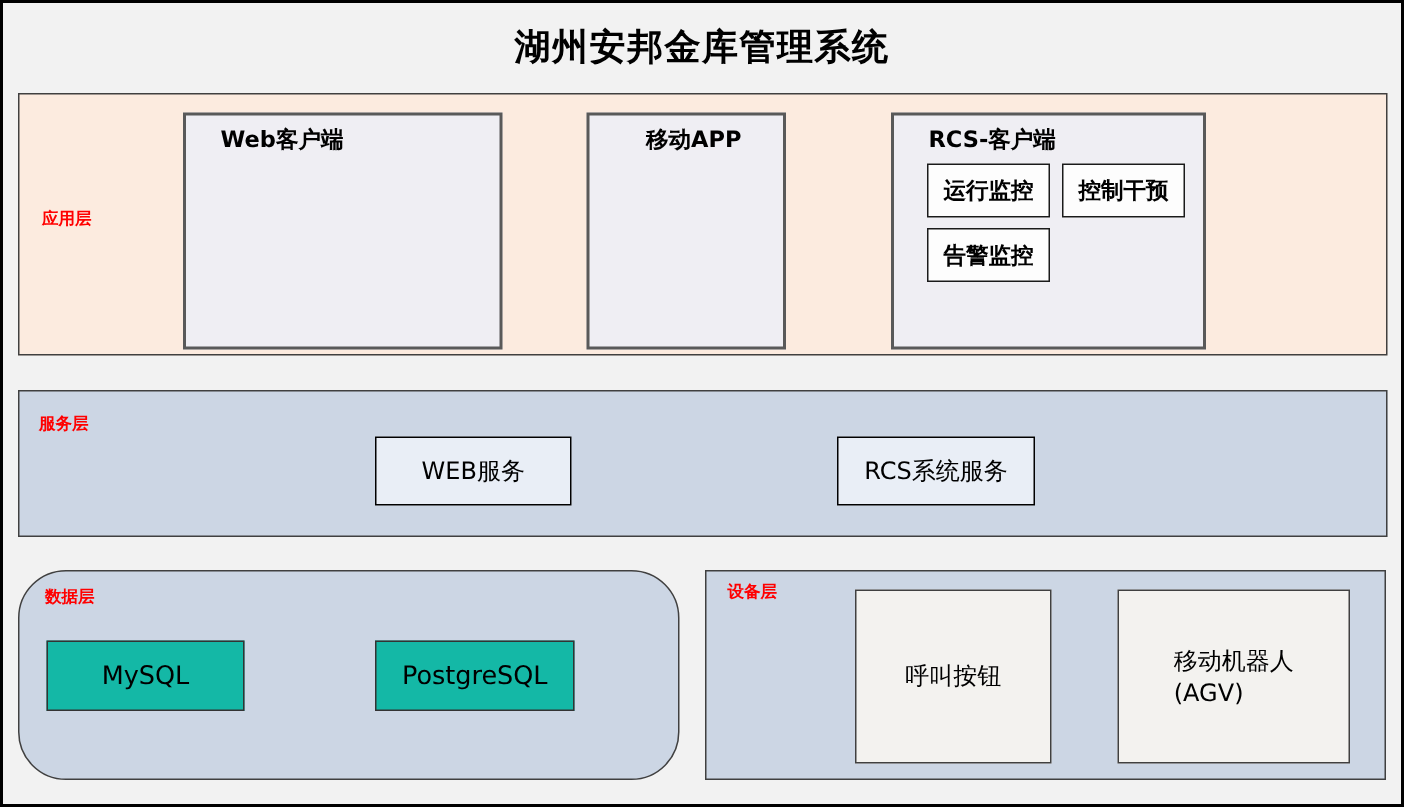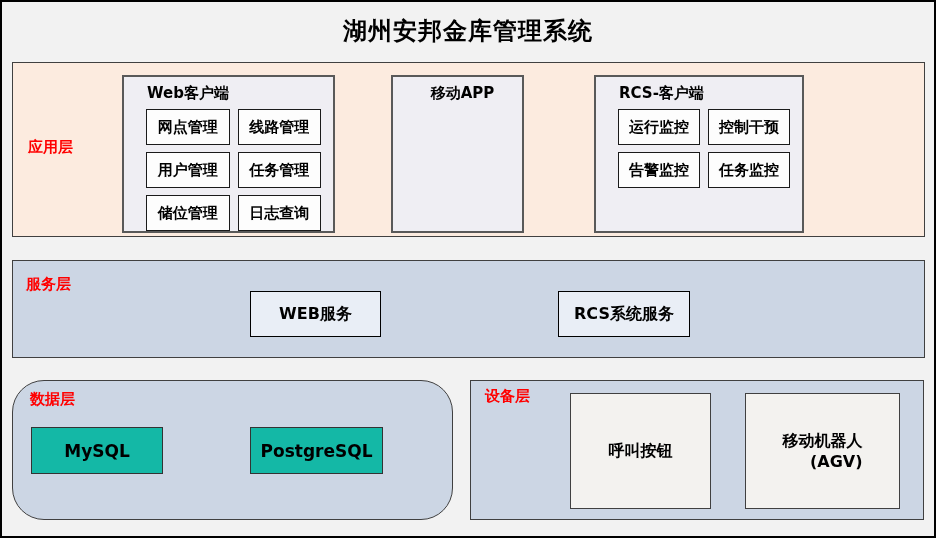--- a/index.html
+++ b/index.html
@@ -44,21 +44,21 @@
     left: 10px; top: 258px; width: 913px; height: 98px; padding-left: 28px;
   }
   .layer.data {
     left: 10px; top: 378px; width: 441px; height: 140px; border-radius: 32px;
   }
   .layer.device {
     left: 468px; top: 378px; width: 454px; height: 140px;
   }
   .layer-label {
     position: absolute;
-    font-size: 15px;
+    font-size: 11px;
     font-weight: bold;
     color: #ff0000;
     white-space: nowrap;
   }
   .layer.app .layer-label     { left: 15px; top: 75px; }
   .layer.service .layer-label { left: 13px; top: 14px; }
   .layer.data .layer-label    { left: 17px; top: 9px;  }
   .layer.device .layer-label  { left: 14px; top: 6px;  }
 
   .client-group {
@@ -105,23 +105,23 @@
     font-weight: bold;
     color: #000000;
     white-space: nowrap;
   }
   .big-node {
     position: absolute;
     box-sizing: border-box;
     display: flex;
     align-items: center;
     justify-content: center;
-    font-weight: bold;
+    font-weight: normal;
     color: #000000;
-    text-align: right;
+    text-align: left;
     white-space: pre-line;
   }
   .service-node {
     background: #e9eef6;
     border: 1px solid #000000;
     font-size: 16px;
     top: 30px; height: 46px;
   }
   .service-node.web-service { left: 237px; width: 131px; }
   .service-node.rcs-service { left: 545px; width: 132px; }
@@ -132,56 +132,47 @@
     top: 46px; height: 47px;
   }
   .db-node.mysql      { left: 18px;  width: 132px; }
   .db-node.postgresql { left: 237px; width: 133px; }
   .device-node {
     background: #f3f2ef;
     border: 1px solid #404040;
     font-size: 16px;
     top: 12px; height: 116px;
   }
-  .device-node.call-button { left: 99px;  width: 141px; }
+  .device-node.call-button { left: 99px;  width: 131px; }
   .device-node.agv-robot   { left: 274px; width: 155px; }
 </style>
 </head>
 <body>
 
 <div class="canvas">
 
   <div class="diagram-title">湖州安邦金库管理系统</div>
 
   <div class="layer app">
     <div class="layer-label">应用层</div>
 
     <div class="client-group web">
       <div class="group-title">Web客户端</div>
-      <div class="node-grid">
-        <div class="node">网点管理</div>
-        <div class="node">线路管理</div>
-        <div class="node">用户管理</div>
-        <div class="node">任务管理</div>
-        <div class="node">储位管理</div>
-        <div class="node">日志查询</div>
-      </div>
     </div>
 
     <div class="client-group mobile">
       <div class="group-title">移动APP</div>
     </div>
 
     <div class="client-group rcs">
       <div class="group-title">RCS-客户端</div>
       <div class="node-grid">
         <div class="node">运行监控</div>
         <div class="node">控制干预</div>
         <div class="node">告警监控</div>
-        <div class="node">任务监控</div>
       </div>
     </div>
   </div>
 
   <div class="layer blue service">
     <div class="layer-label">服务层</div>
     <div class="big-node service-node web-service">WEB服务</div>
     <div class="big-node service-node rcs-service">RCS系统服务</div>
   </div>
 

